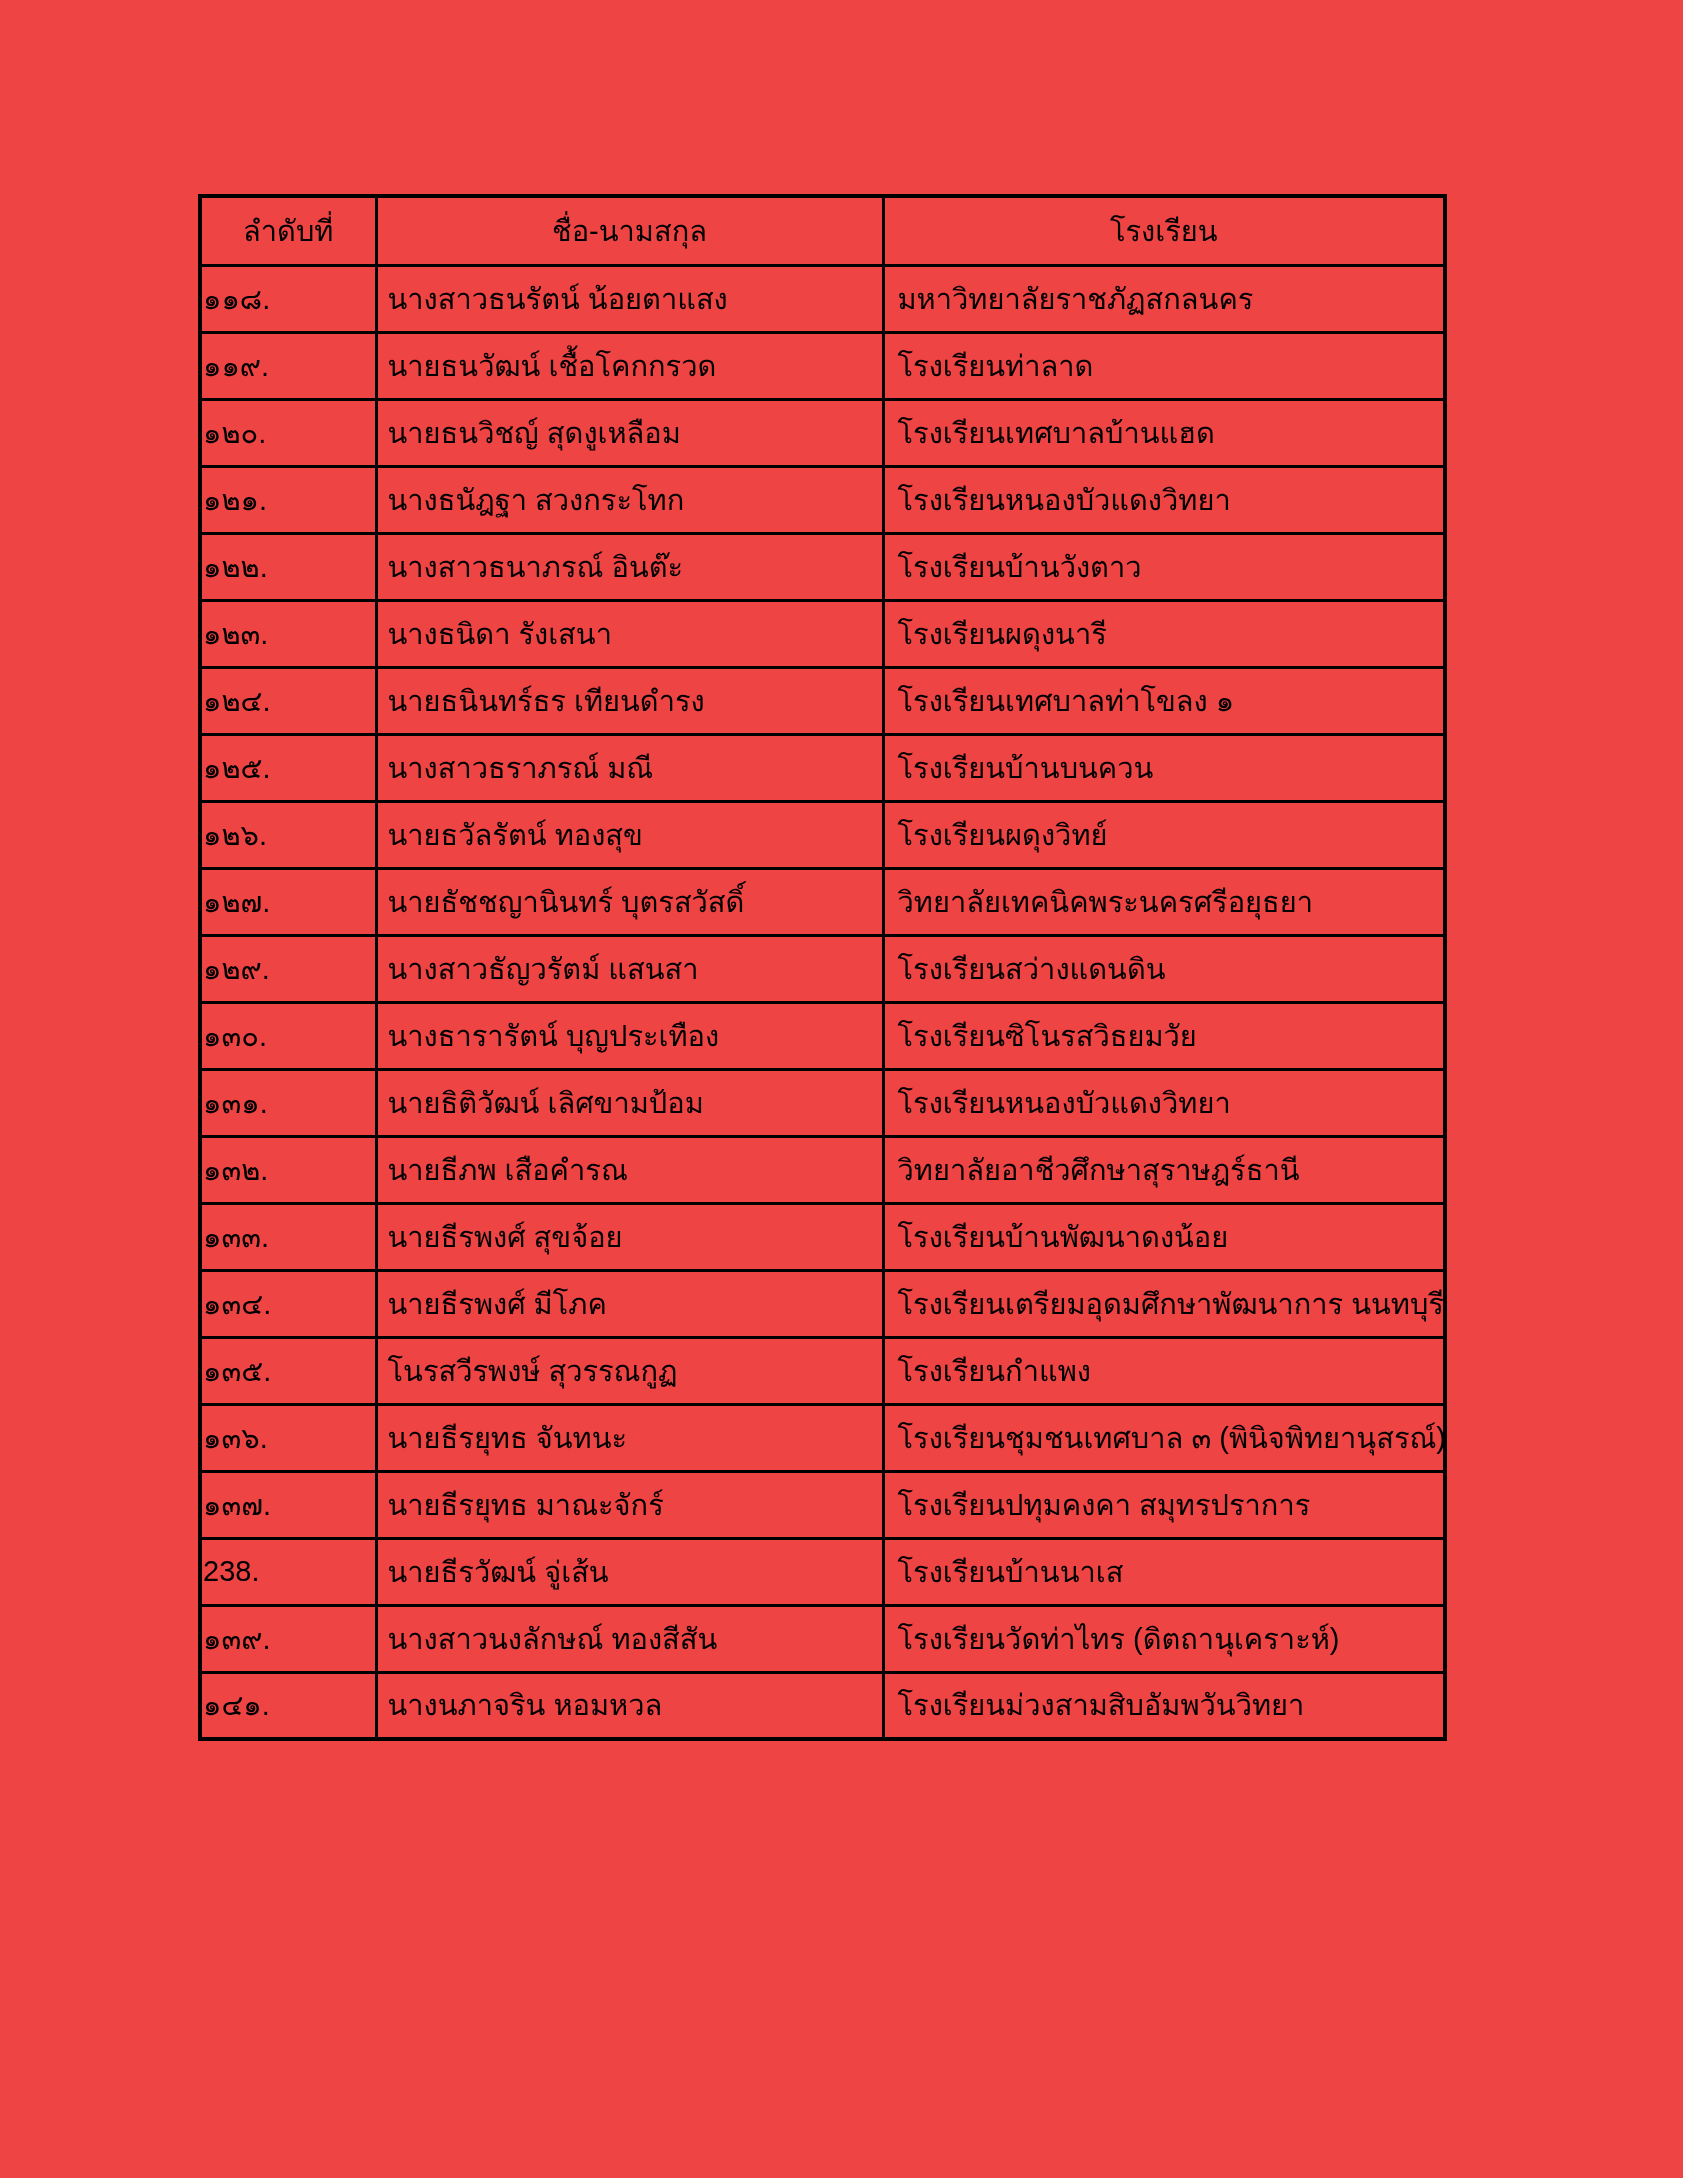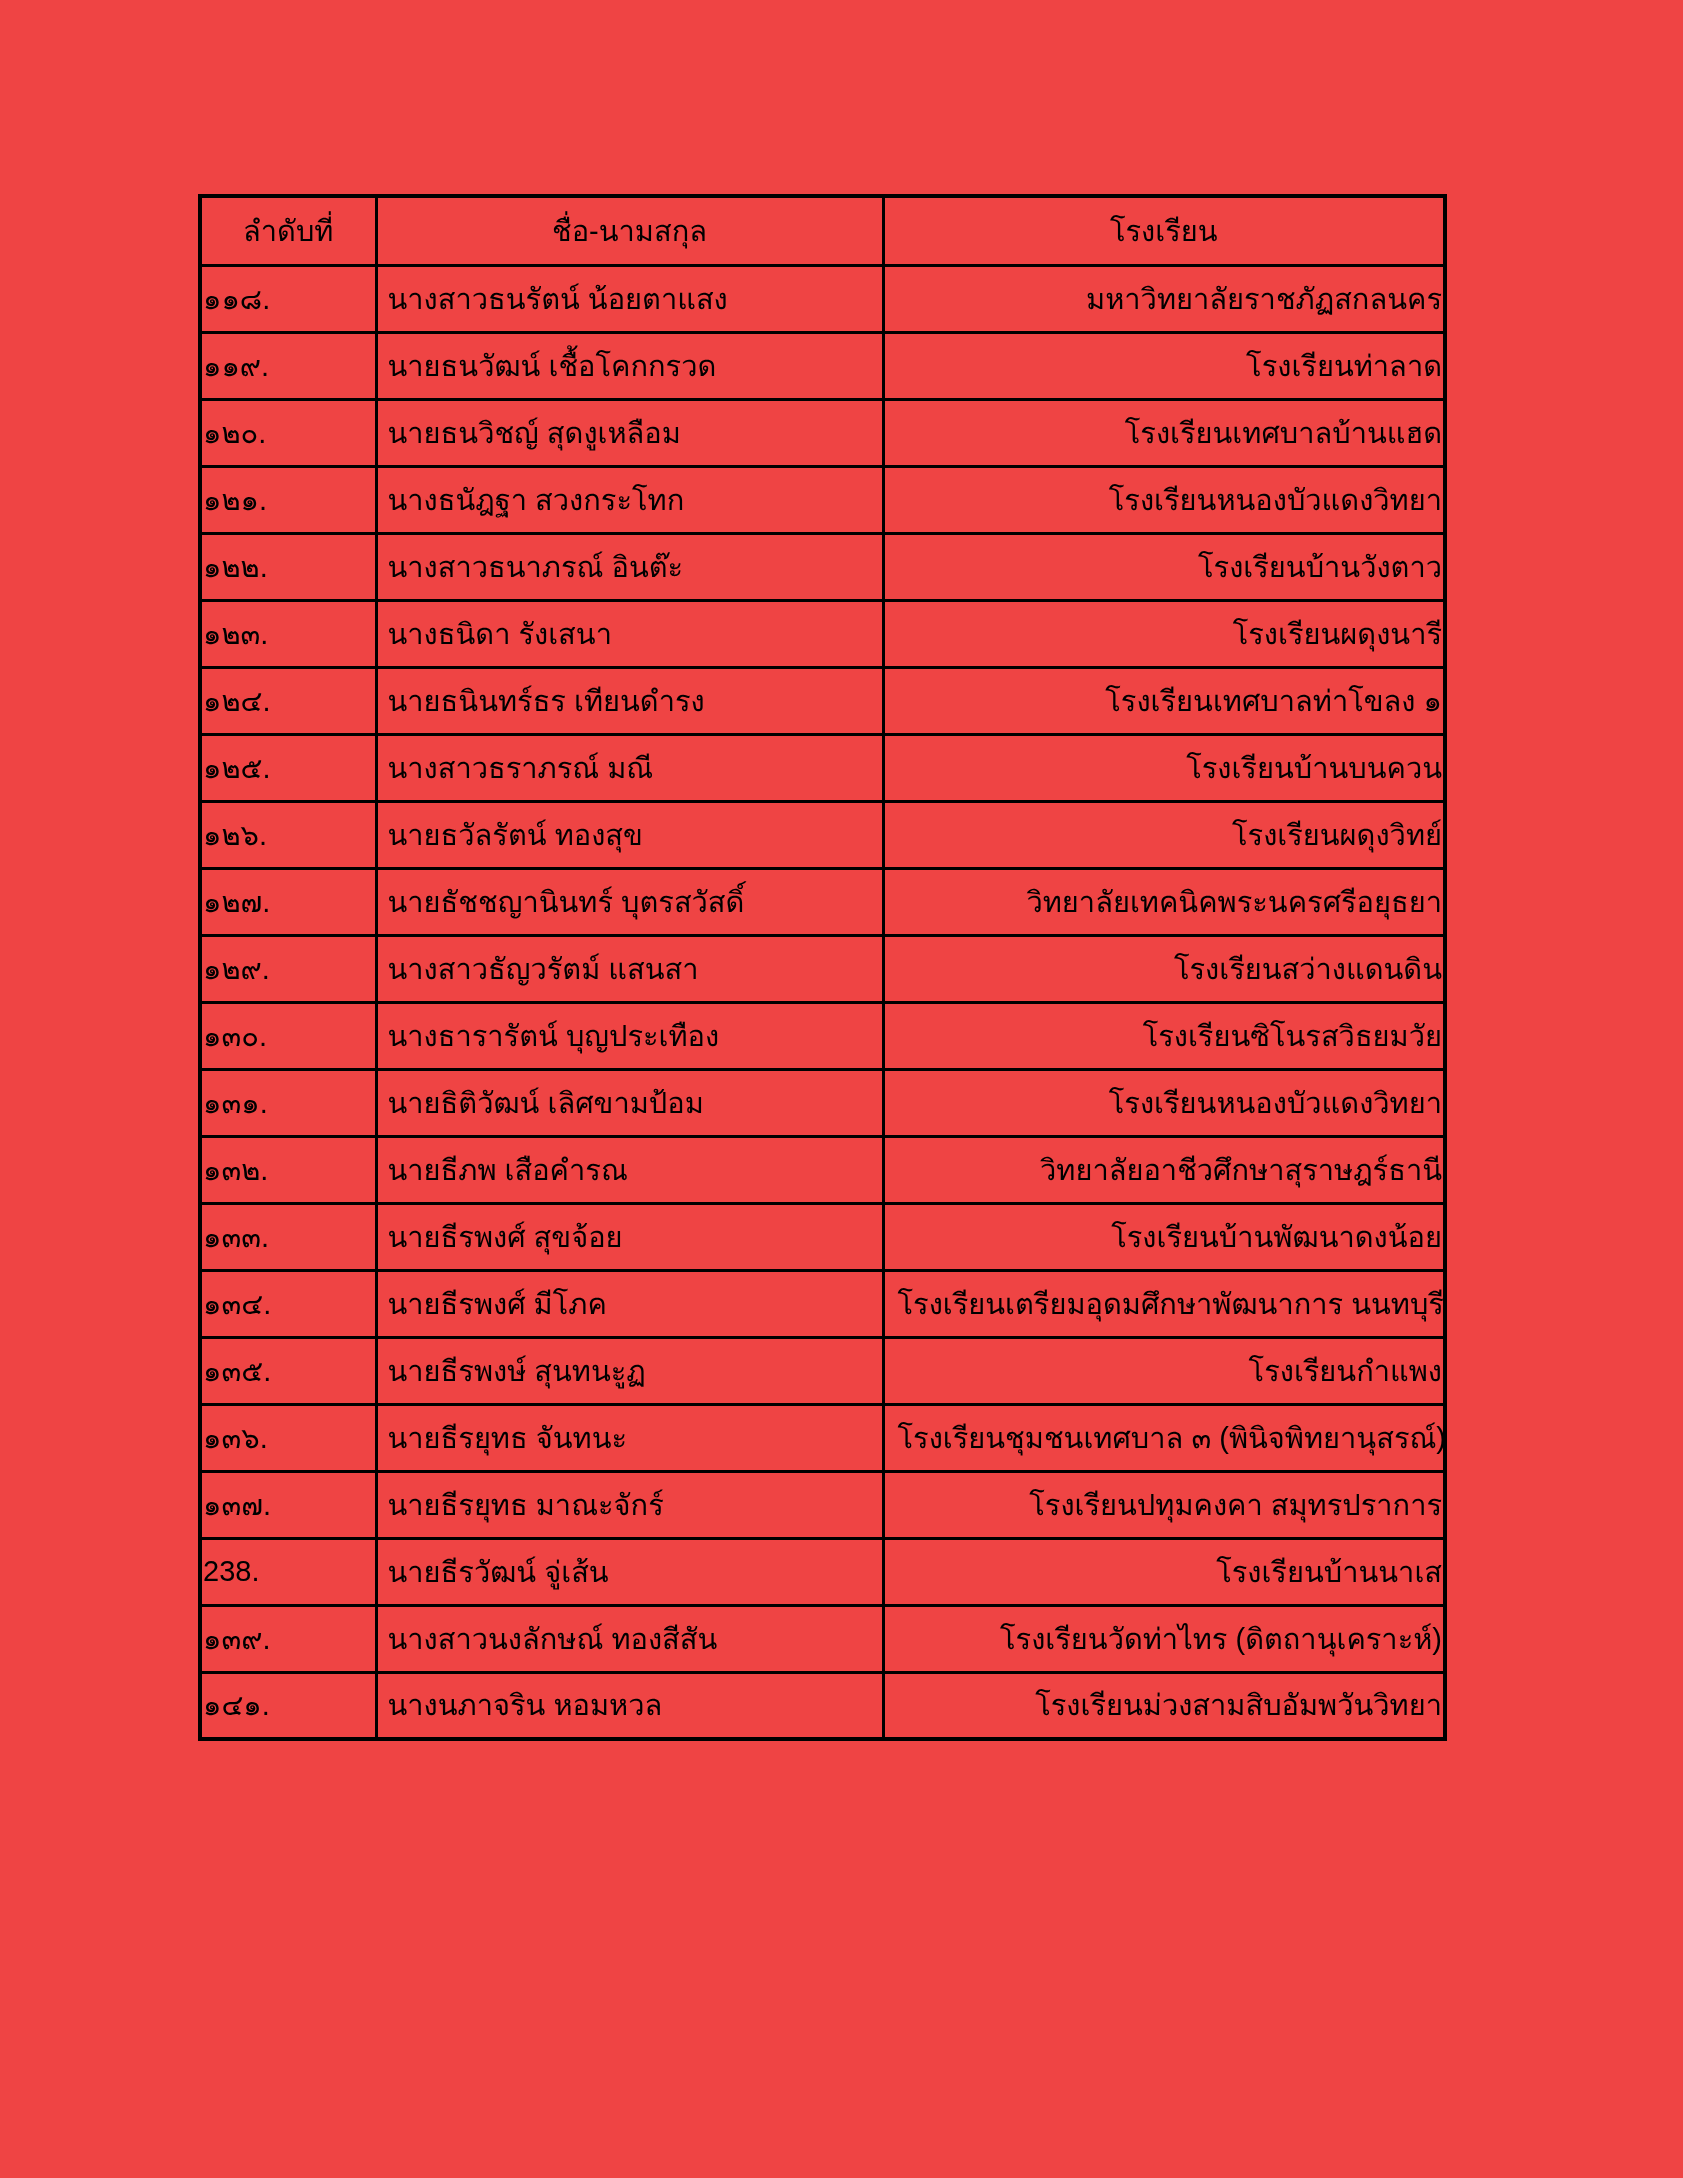--- a/index.html
+++ b/index.html
@@ -36,21 +36,21 @@
     white-space: nowrap;
   }
   table.roster thead tr { height: 69px; }
   table.roster tbody tr { height: 67px; }
   .col-order  { width: 176px; }
   .col-name   { width: 507px; }
   .col-school { width: 562px; }
   th.h-order, th.h-name, th.h-school { text-align: center; }
   td.c-order  { text-align: left; }
   td.c-name   { text-align: left; padding-left: 10px; }
-  td.c-school { text-align: right; padding-left: 13px; }
+  td.c-school { text-align: left; padding-left: 13px; }
 </style>
 </head>
 <body>
 
 <div class="page">
   <table class="roster">
     <colgroup>
       <col class="col-order">
       <col class="col-name">
       <col class="col-school">
@@ -138,21 +138,21 @@
           <td class="c-name">นายธีรพงศ์  สุขจ้อย</td>
           <td class="c-school">โรงเรียนบ้านพัฒนาดงน้อย</td>
         </tr>
         <tr>
           <td class="c-order">๑๓๔.</td>
           <td class="c-name">นายธีรพงศ์  มีโภค</td>
           <td class="c-school">โรงเรียนเตรียมอุดมศึกษาพัฒนาการ นนทบุรี</td>
         </tr>
         <tr>
           <td class="c-order">๑๓๕.</td>
-          <td class="c-name">นายธีรพงษ์  สุนทนะูฏ</td>
+          <td class="c-name">โนรสวีรพงษ์  สุวรรณกูฏ</td>
           <td class="c-school">โรงเรียนกำแพง</td>
         </tr>
         <tr>
           <td class="c-order">๑๓๖.</td>
           <td class="c-name">นายธีรยุทธ  จันทนะ</td>
           <td class="c-school">โรงเรียนชุมชนเทศบาล ๓ (พินิจพิทยานุสรณ์)</td>
         </tr>
         <tr>
           <td class="c-order">๑๓๗.</td>
           <td class="c-name">นายธีรยุทธ  มาณะจักร์</td>

